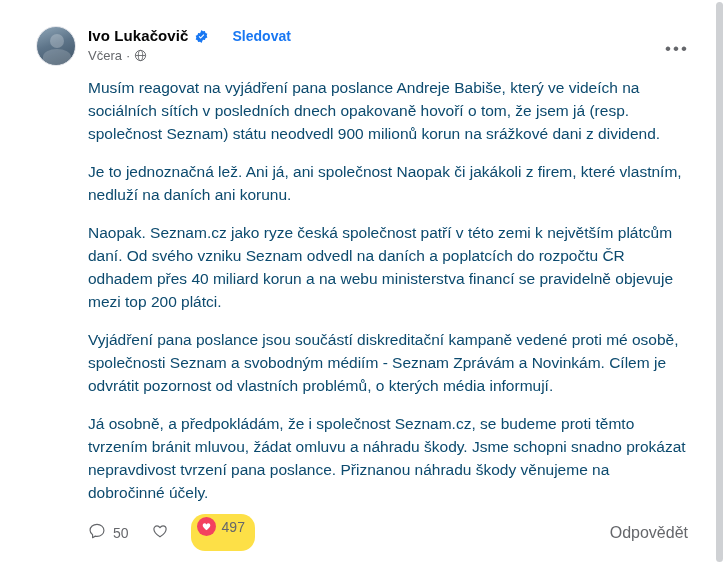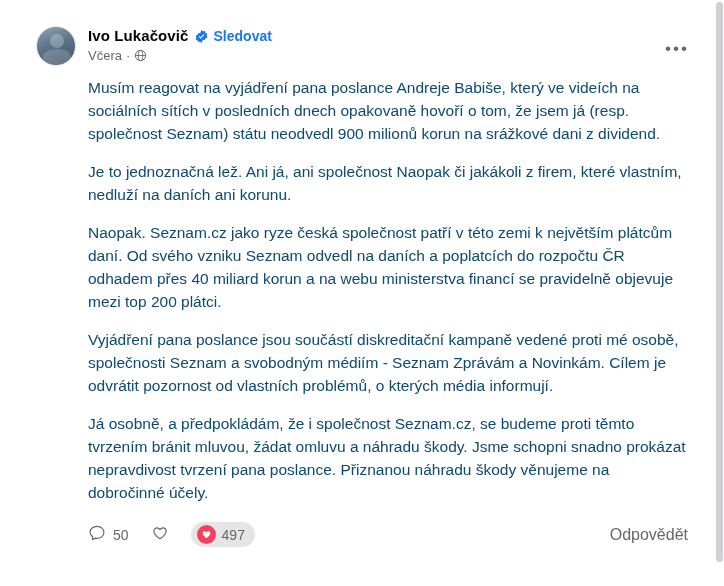--- a/index.html
+++ b/index.html
@@ -83,21 +83,21 @@
   }
   .verified {
     display: inline-flex;
     align-items: center;
     justify-content: center;
     margin-left: 5px;
     width: 15px;
     height: 15px;
   }
   .follow-link {
-    margin-left: 5px;
+    margin-left: 24px;
     color: #1877f2;
     font-size: 14px;
     font-weight: bold;
     cursor: pointer;
   }
   .meta-row {
     display: flex;
     margin-top: 3px;
   }
   .timestamp {
@@ -140,39 +140,39 @@
     color: #0c4a6e;
   }
   .post-body p:last-child {
     margin-bottom: 0;
   }
   .footer {
     display: flex;
     align-items: center;
     padding-left: 52px;
     padding-right: 12px;
-    margin-top: 18px;
+    margin-top: 10px;
   }
   .action {
     display: flex;
     align-items: center;
     cursor: pointer;
     margin-right: 22px;
   }
   .action .count {
     font-size: 14px;
     color: #65676b;
     margin-left: 7px;
   }
   .heart-chip {
     display: inline-flex;
     align-items: center;
-    background: #e5e5e5;
+    background: #fde047;
     border-radius: 14px;
-    padding: 3px 10px 3px 6px;
+    padding: 3px 10px 15px 6px;
     cursor: pointer;
     text-align: right;
   }
   .heart-chip .count {
     margin-left: 6px;
     font-size: 14px;
     color: #65676b;
     font-weight: normal;
   }
   .heart-badge {

